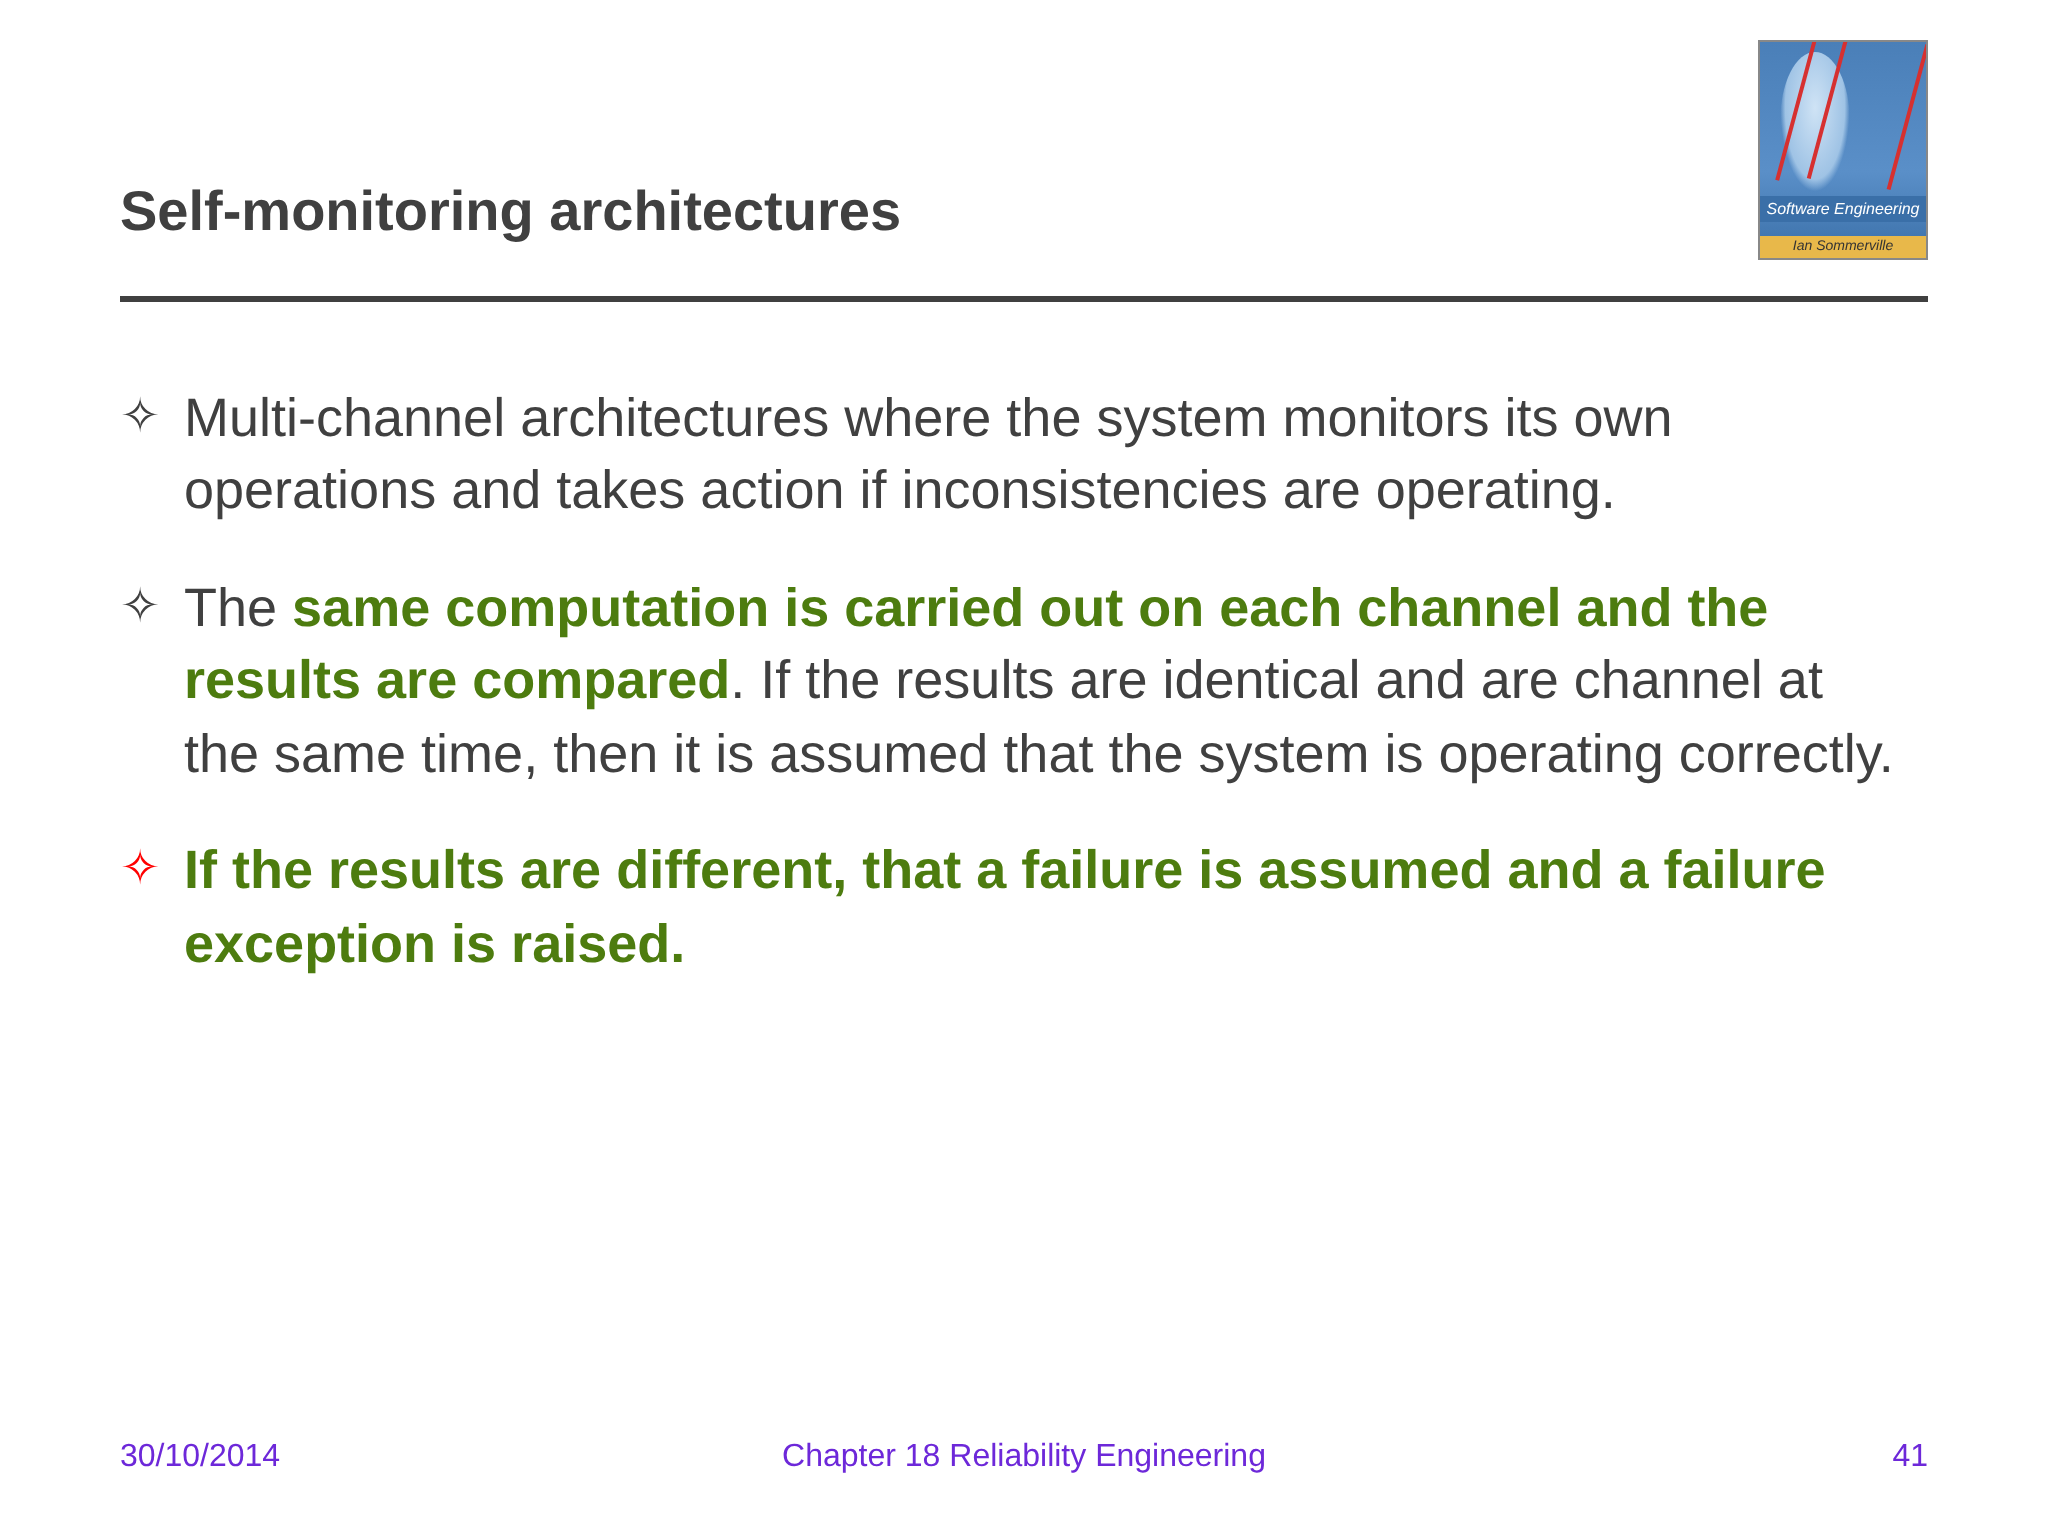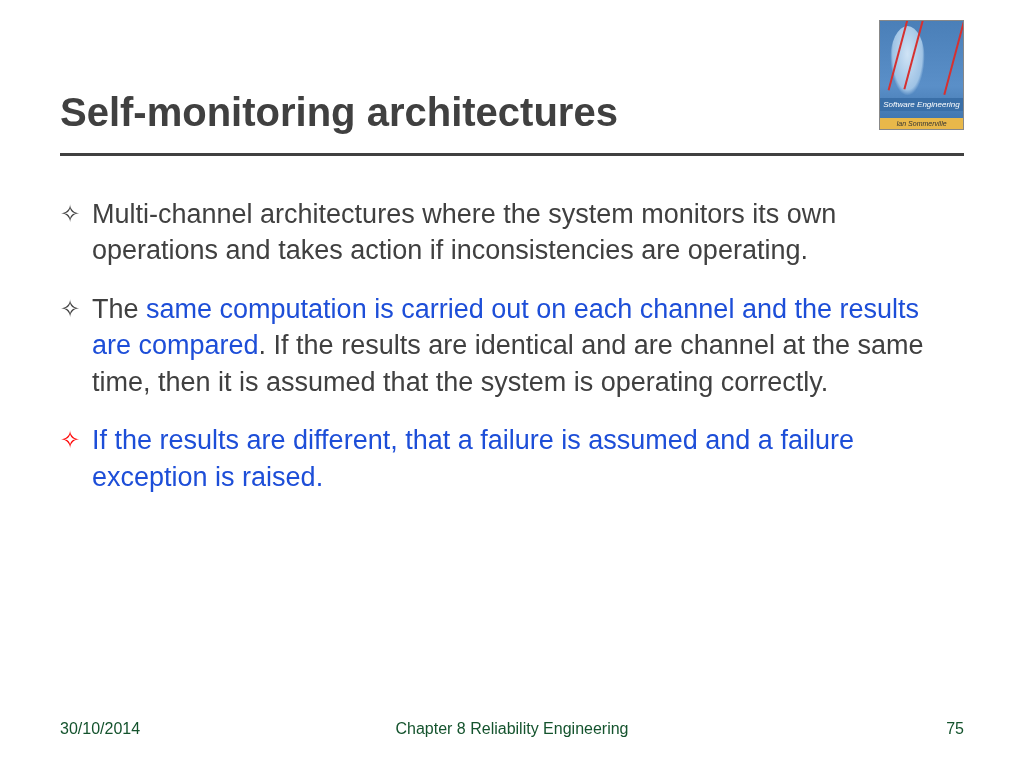--- a/index.html
+++ b/index.html
@@ -16,21 +16,21 @@
     height: 100%;
     padding: 80px 60px 0 60px;
     position: relative;
   }
   .header {
     display: flex;
     justify-content: space-between;
     align-items: flex-start;
   }
   .title {
-    font-size: 40px;
+    font-size: 28px;
     font-weight: bold;
     color: #404040;
     padding-top: 10px;
   }
   .book-cover {
     width: 85px;
     height: 110px;
     background: linear-gradient(180deg, #4a7fb8 0%, #5a8fc8 60%, #3a6fa8 100%);
     position: relative;
     margin-top: -60px;
@@ -93,31 +93,31 @@
     color: #404040;
   }
   .bullet-marker {
     flex: 0 0 auto;
     width: 32px;
     font-size: 24px;
     line-height: 1.5;
     text-align: left;
   }
   .bullet-text { flex: 1; }
-  .red { color: #1d4ed8; }
+  .red { color: #4d7c0f; font-weight: bold; }
   .red-marker { color: #ff0000; }
   .footer {
     position: absolute;
     bottom: 30px;
     left: 60px;
     right: 60px;
     display: flex;
     justify-content: space-between;
     font-size: 16px;
-    color: #14532d;
+    color: #6d28d9;
     text-align: right;
   }
   .footer-center {
     position: absolute;
     left: 50%;
     transform: translateX(-50%);
   }
 </style>
 </head>
 <body>
@@ -152,17 +152,17 @@
       <span class="bullet-marker red-marker">✧</span>
       <span class="bullet-text">
         <span class="red">If the results are different, that a failure is assumed and a failure exception is raised</span><span class="red">.</span>
       </span>
     </div>
 
   </div>
 
   <div class="footer">
     <span>30/10/2014</span>
-    <span class="footer-center">Chapter 8 Reliability Engineering</span>
-    <span>75</span>
+    <span class="footer-center">Chapter 18 Reliability Engineering</span>
+    <span>41</span>
   </div>
 
 </div>
 
 </body></html>

